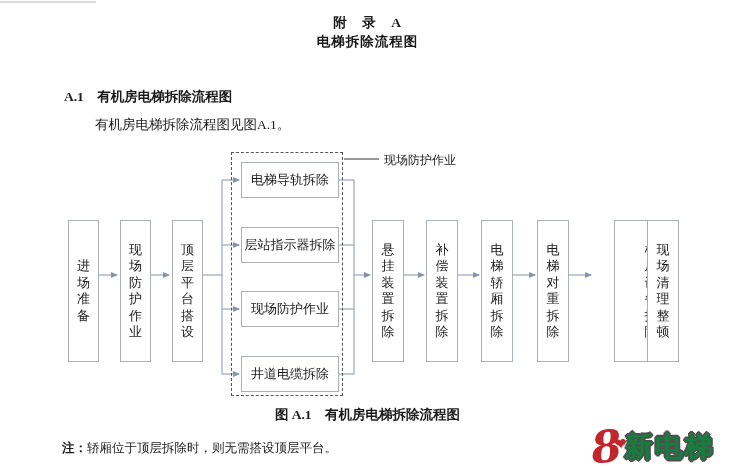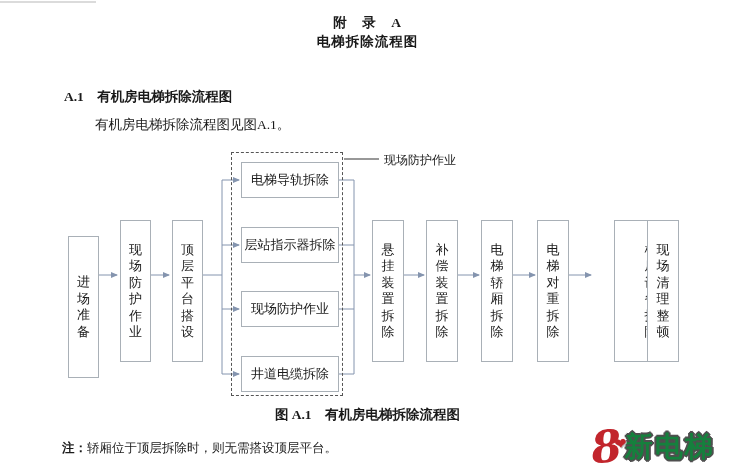--- a/index.html
+++ b/index.html
@@ -109,21 +109,21 @@
   <div class="title-line">附　录　A</div>
   <div class="title-line">电梯拆除流程图</div>
 </div>
 
 <div class="abs section-heading">A.1　有机房电梯拆除流程图</div>
 <div class="abs intro">有机房电梯拆除流程图见图A.1。</div>
 
 <div class="dashed-group"></div>
 <div class="abs annotation">现场防护作业</div>
 
-<div class="vbox w31" style="left:68px;margin-top:16px;">
+<div class="vbox w31" style="left:68px;">
     <span>进场准备</span>
   </div>
 <div class="vbox w31" style="left:120px;">
     <span>现场防护作业</span>
   </div>
 <div class="vbox w31" style="left:172px;">
     <span>顶层平台搭设</span>
   </div>
 
 <div class="hbox" style="top:162px;">

